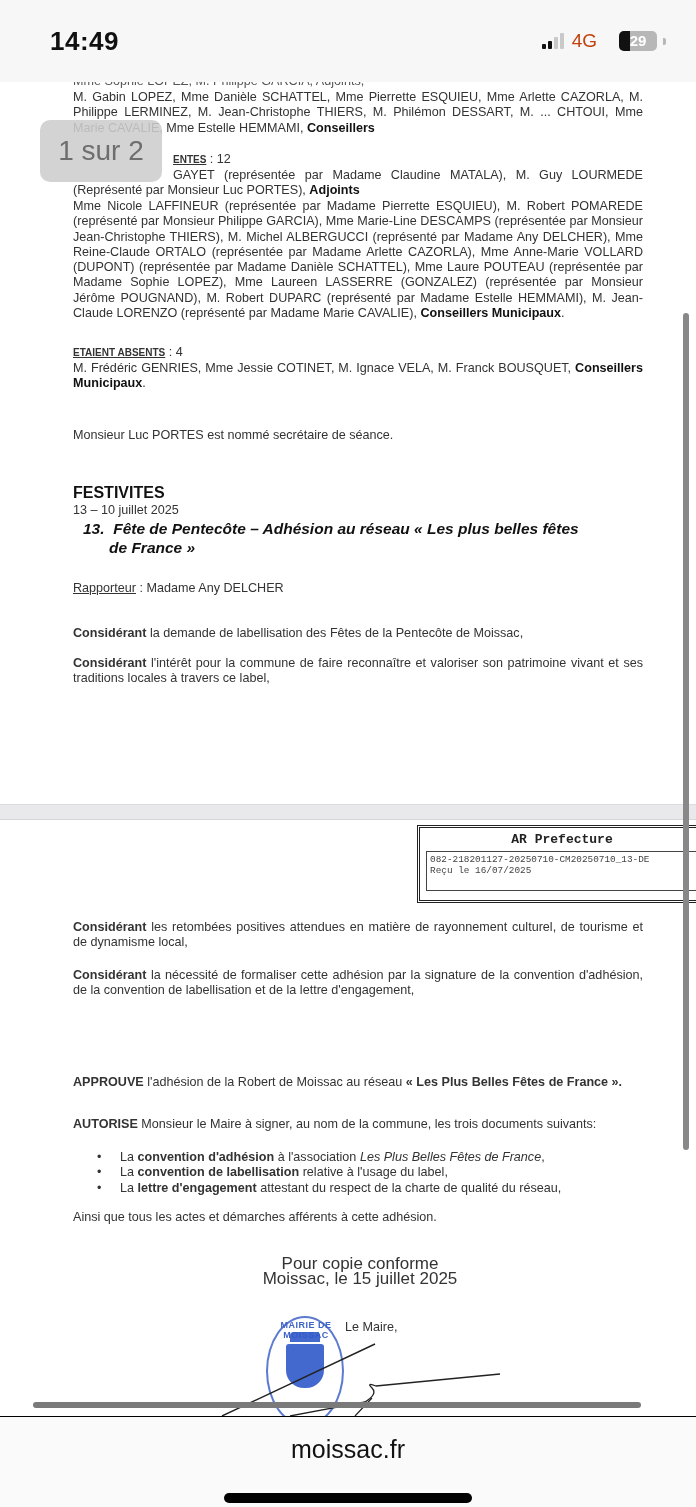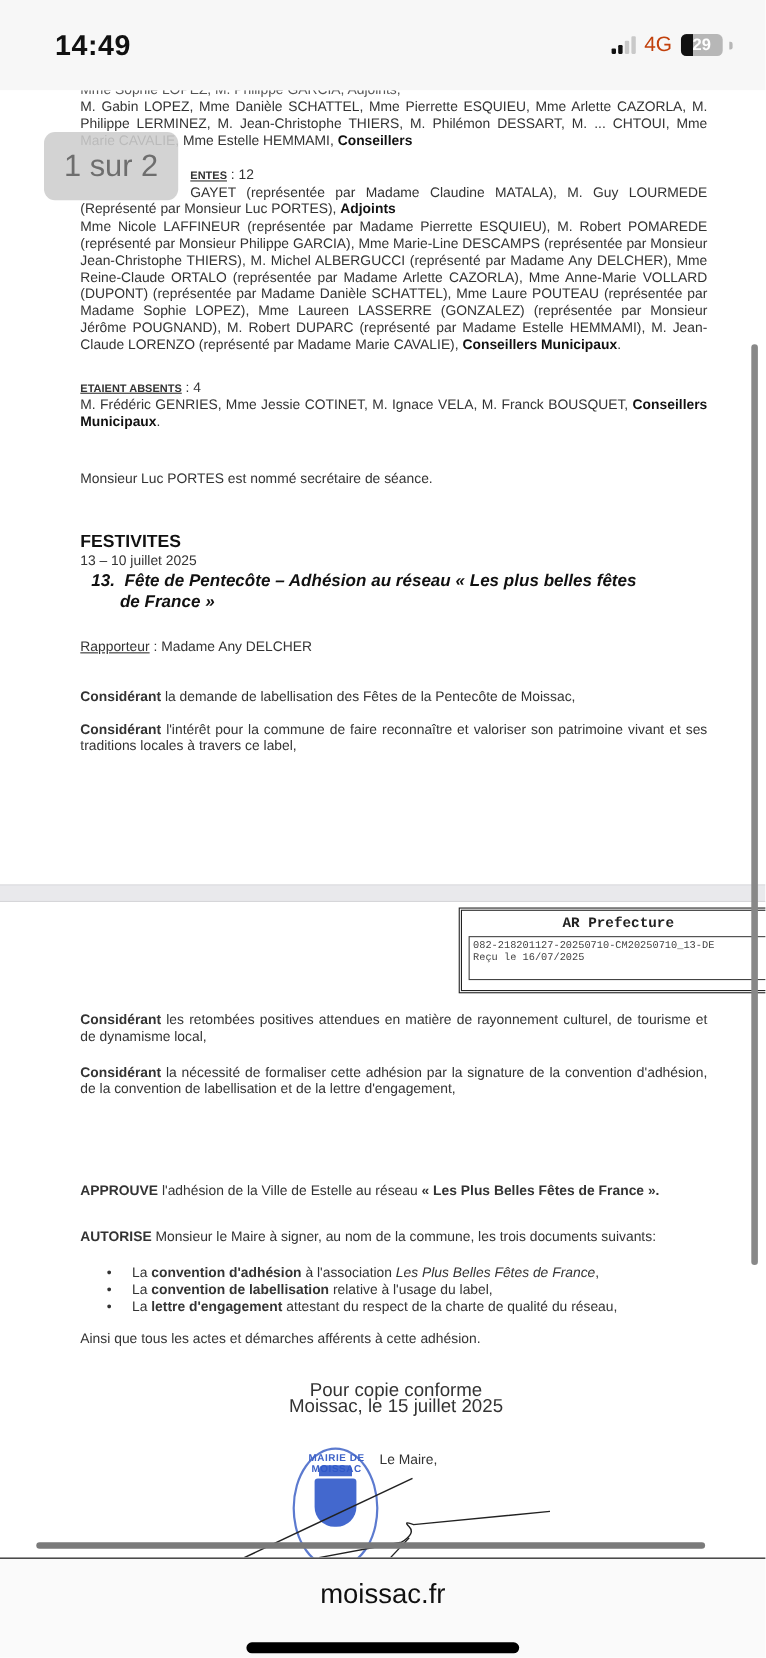--- a/index.html
+++ b/index.html
@@ -7,21 +7,21 @@
     body { position: relative; font-family: "Liberation Sans", sans-serif; color: #2a2a2a; }
 
     
     .status-bar { position: absolute; top: 0; left: 0; width: 696px; height: 82px; background: #f7f7f7; z-index: 10; }
     .status-time { position: absolute; left: 50px; top: 26px; font-size: 26px; font-weight: bold; color: #111; letter-spacing: 0.5px; }
     .status-right { position: absolute; right: 30px; top: 30px; display: flex; align-items: center; gap: 6px; }
     .signal { display: flex; align-items: flex-end; gap: 2px; height: 16px; }
     .signal span { width: 4px; background: #111; border-radius: 1px; }
     .signal span.off { background: #c9c9c9; }
     .net { font-size: 19px; color: #c2410c; margin-left: 2px; }
-    .battery { position: relative; width: 38px; height: 20px; border-radius: 5px; background: #b7b7b7; overflow: hidden; margin-left: 2px; }
+    .battery { position: relative; width: 38px; height: 20px; border-radius: 5px; background: #b7b7b7; overflow: hidden; margin-left: 16px; }
     .battery .fill { position: absolute; left: 0; top: 0; bottom: 0; width: 11px; background: #111; }
     .battery .pct { position: absolute; left: 0; right: 0; top: 0; text-align: center; font-size: 15px; font-weight: bold; line-height: 20px; color: #fff; }
     .battery-tip { width: 3px; height: 7px; background: #b7b7b7; border-radius: 0 2px 2px 0; }
 
     
     .doc { position: absolute; top: 82px; left: 0; width: 696px; height: 1334px; overflow: hidden; background: #fff; }
     .page-text { position: absolute; left: 73px; width: 570px; font-size: 12.6px; line-height: 15.3px; color: #333; text-align: justify; }
     .page-text b { color: #111; }
     .clip-top { position: absolute; top: -10px; left: 73px; width: 570px; height: 16px; overflow: hidden; font-size: 12.6px; line-height: 15.3px; color: #555; }
 
@@ -161,21 +161,21 @@
   <div class="considerant" style="top:838px">
     <b>Considérant</b><span> les retombées positives attendues en matière de rayonnement culturel, de tourisme et de dynamisme local,</span>
   </div>
 
   <div class="considerant" style="top:886px">
     <b>Considérant</b><span> la nécessité de formaliser cette adhésion par la signature de la convention d'adhésion, de la convention de labellisation et de la lettre d'engagement,</span>
   </div>
 
 
   <div class="considerant" style="top:993px">
-    <b>APPROUVE</b><span> l'adhésion de la Ville de Estelle au réseau </span><b>« Les Plus Belles Fêtes de France ».</b>
+    <b>APPROUVE</b><span> l'adhésion de la Robert de Moissac au réseau </span><b>« Les Plus Belles Fêtes de France ».</b>
   </div>
 
   <div class="considerant" style="top:1035px">
     <b>AUTORISE</b><span> Monsieur le Maire à signer, au nom de la commune, les trois documents suivants:</span>
   </div>
 
   <ul class="bullets" style="top:1068px">
     <li>
       <span>La </span><b>convention d'adhésion</b><span> à l'association </span><i>Les Plus Belles Fêtes de France</i><span>,</span>
     </li>

